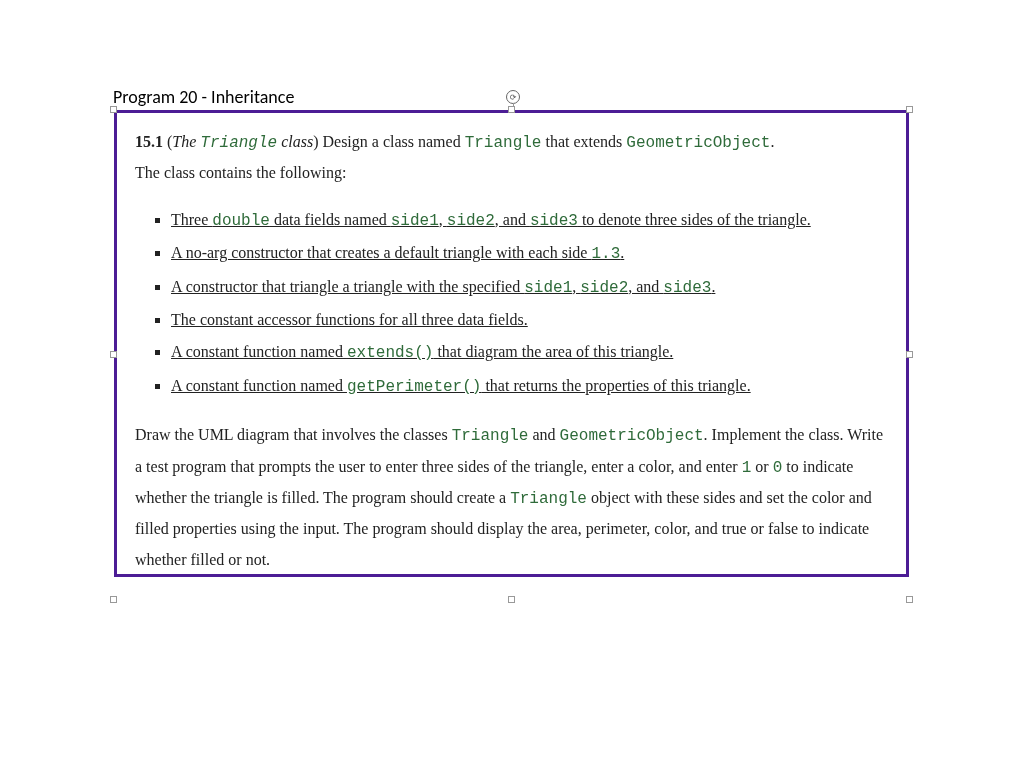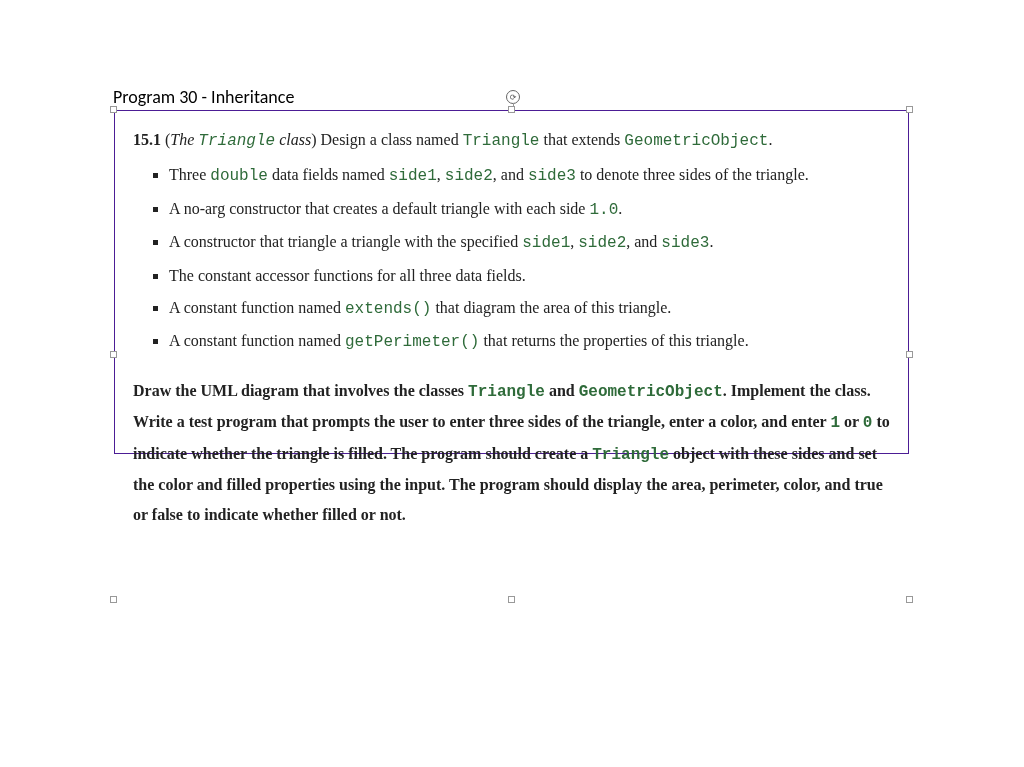--- a/index.html
+++ b/index.html
@@ -16,22 +16,22 @@
     left: 113px;
     top: 86px;
     font-size: 18px;
     color: #000;
   }
   .text-box {
     position: absolute;
     left: 114px;
     top: 110px;
     width: 795px;
-    height: 344px;
-    border: 1px solid #4c1d95;
+    height: 467px;
+    border: 3px solid #4c1d95;
     box-sizing: border-box;
     padding: 14px 18px 14px 18px;
     font-family: "Book Antiqua", Palatino, Georgia, serif;
     font-size: 16px;
     color: #222;
     line-height: 1.9;
   }
   .handle {
     position: absolute;
     width: 7px;
@@ -76,53 +76,55 @@
     font-family: "Courier New", monospace;
     color: #2f6b3a;
   }
   .ital {
     font-style: italic;
   }
   .bold {
     font-weight: bold;
   }
   ul {
-    margin: 4px 0 18px 0;
+    margin: 16px 0 18px 0;
     padding-left: 36px;
+    text-decoration: underline;
   }
   ul li {
     list-style-type: square;
     margin-bottom: 2px;
     color: #222;
   }
   .p1 { margin: 0 0 4px 0; }
-  .p2 { margin: 0; font-weight: bold; }
+  .p2 { margin: 0; }
 </style>
 </head>
 <body>
 
-<div class="page-title">Program 30 - Inheritance</div>
+<div class="page-title">Program 20 - Inheritance</div>
 
 <div class="rotate-handle">⟳</div>
 
 <div class="text-box">
   <p class="p1">
     <span class="bold">15.1</span>
     <span>(</span><span class="ital">The</span>
     <span class="code ital">Triangle</span>
     <span class="ital">class</span><span>)</span><span> Design a class named </span><span class="code">Triangle</span><span> that extends </span><span class="code">GeometricObject</span><span>.</span>
     <br>
+    <span>The class contains the following:</span>
   </p>
 
   <ul>
     <li>
       <span>Three </span><span class="code">double</span><span> data fields named </span><span class="code">side1</span><span>, </span><span class="code">side2</span><span>, and </span><span class="code">side3</span><span> to denote three sides of the triangle.</span>
     </li>
     <li>
-      <span>A no-arg constructor that creates a default triangle with each side </span><span class="code">1.0</span><span>.</span>
+      <span>A no-arg constructor that creates a default triangle with each side </span><span class="code">1.3</span><span>.</span>
     </li>
     <li>
       <span>A constructor that triangle a triangle with the specified </span><span class="code">side1</span><span>, </span><span class="code">side2</span><span>, and </span><span class="code">side3</span><span>.</span>
     </li>
     <li>
       <span>The constant accessor functions for all three data fields.</span>
     </li>
     <li>
       <span>A constant function named </span><span class="code">extends()</span><span> that diagram the area of this triangle.</span>
     </li>

